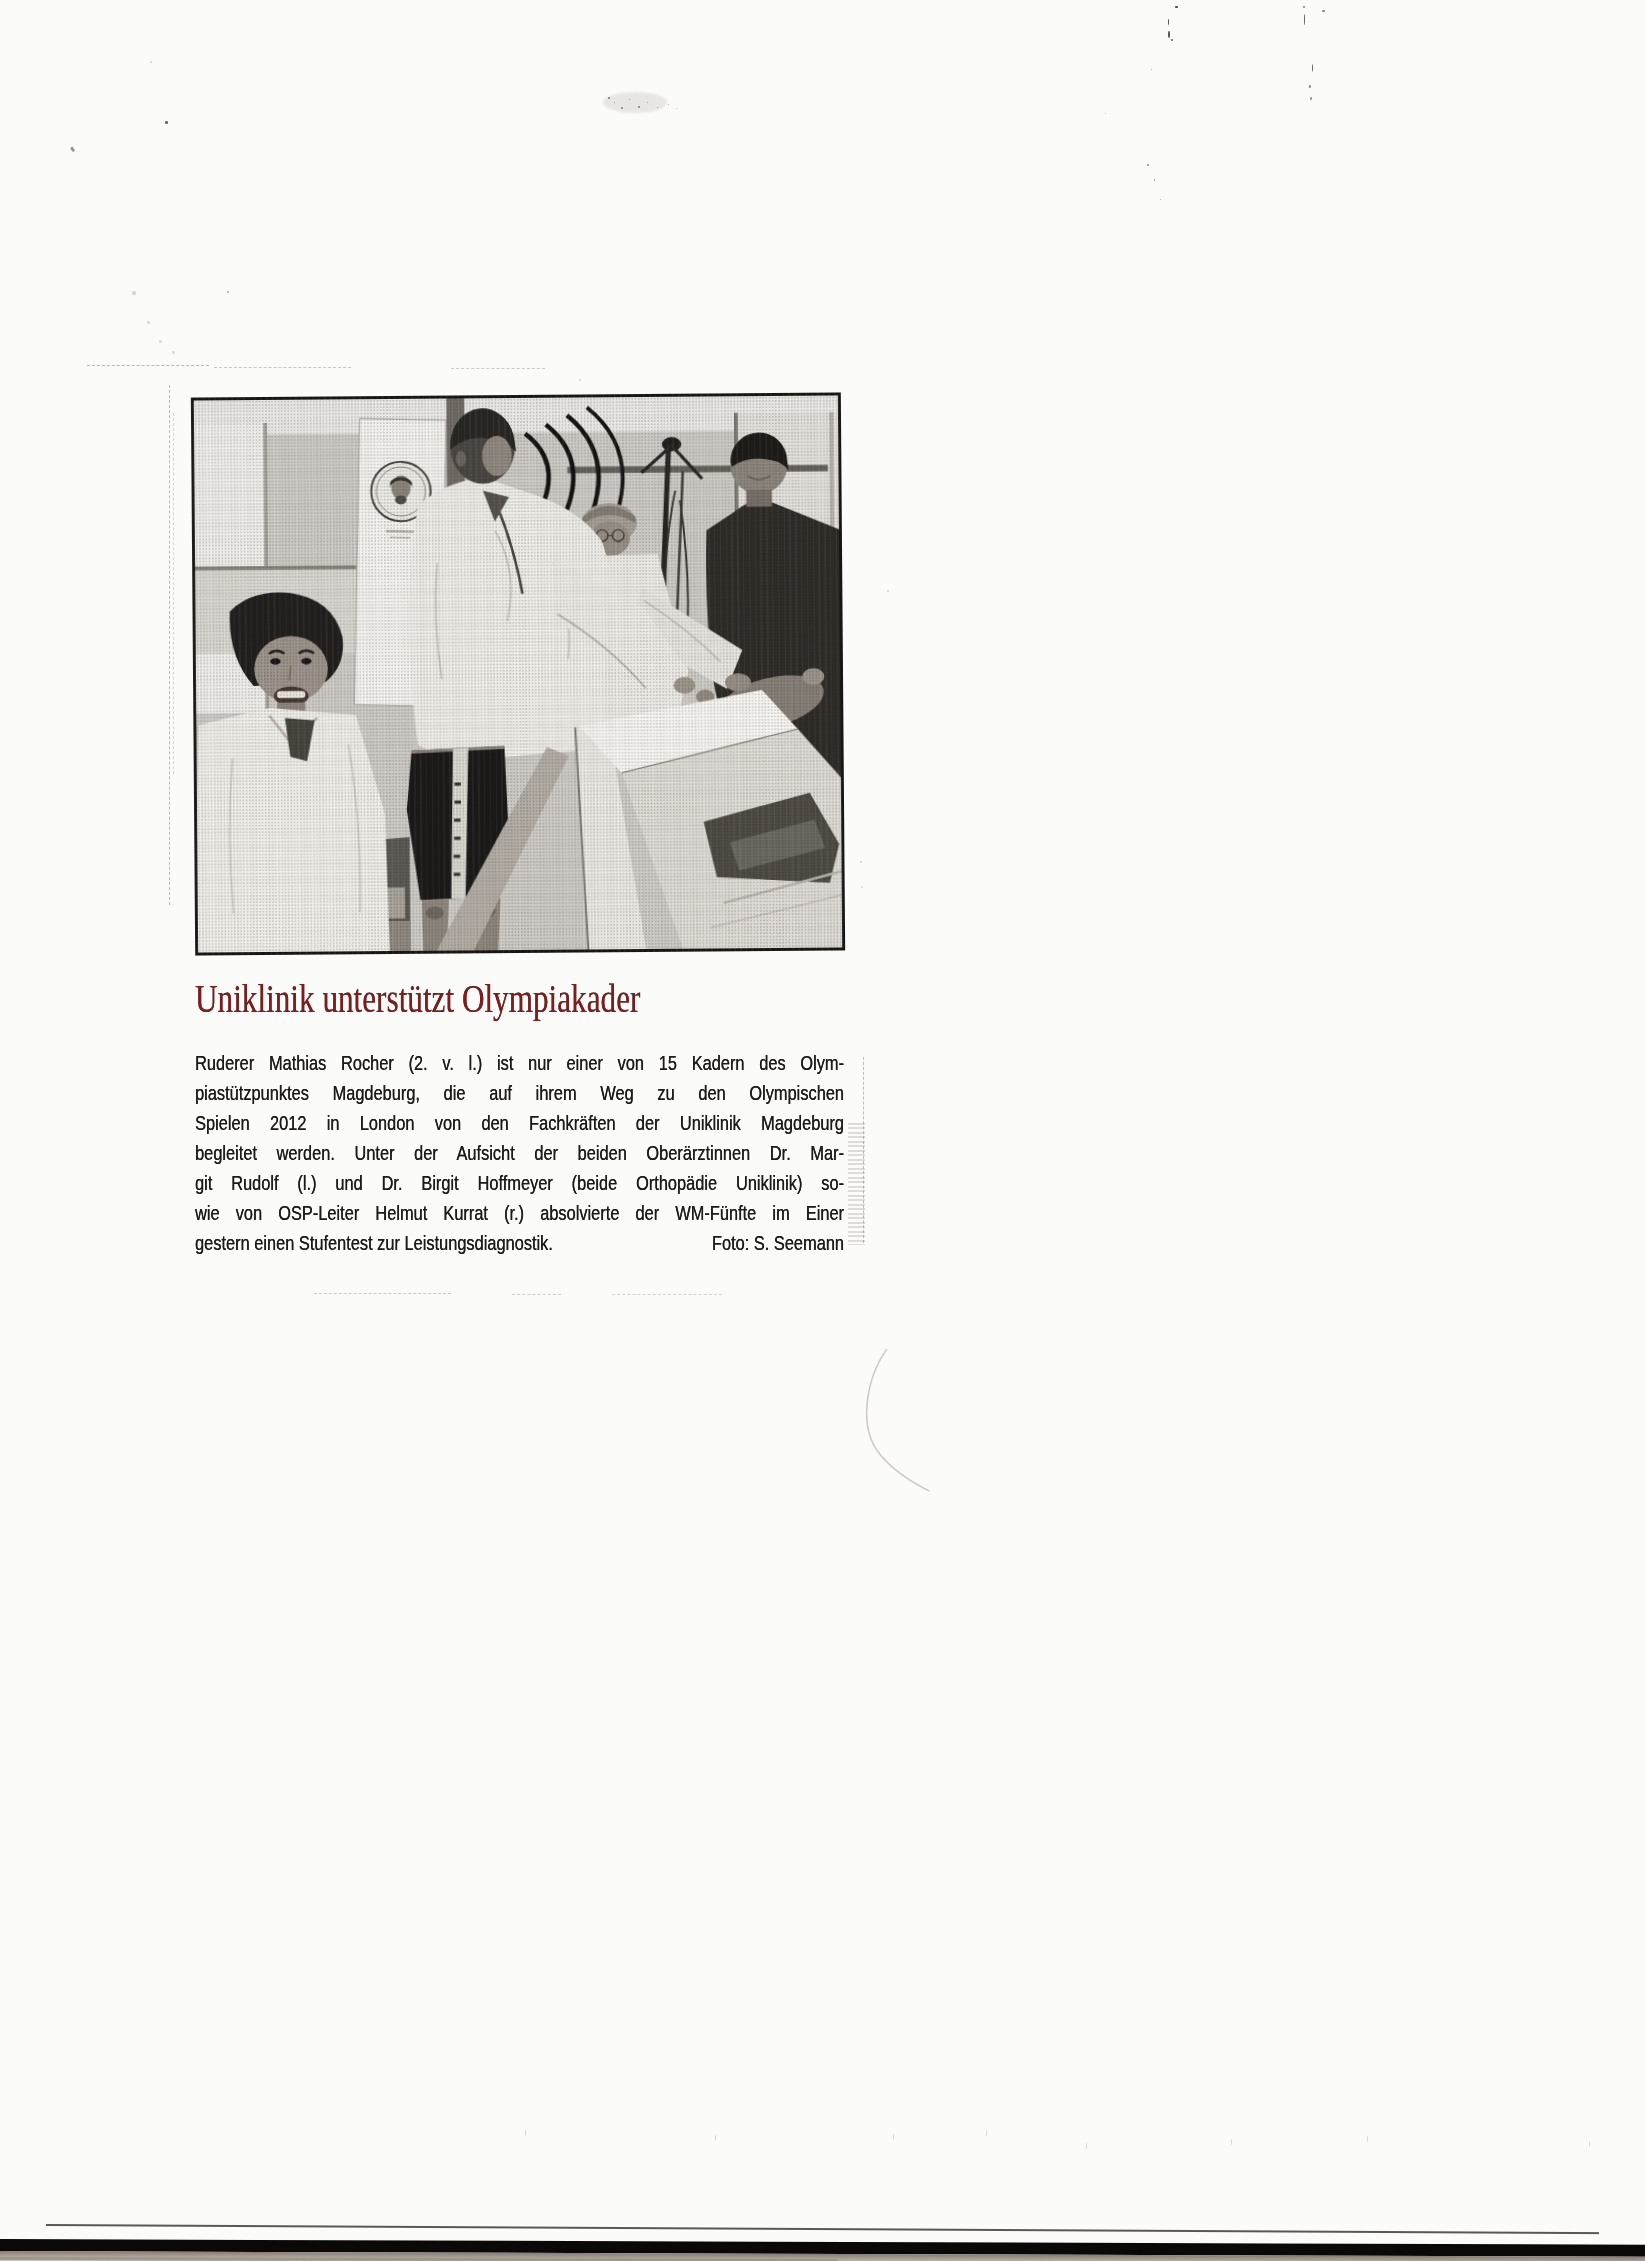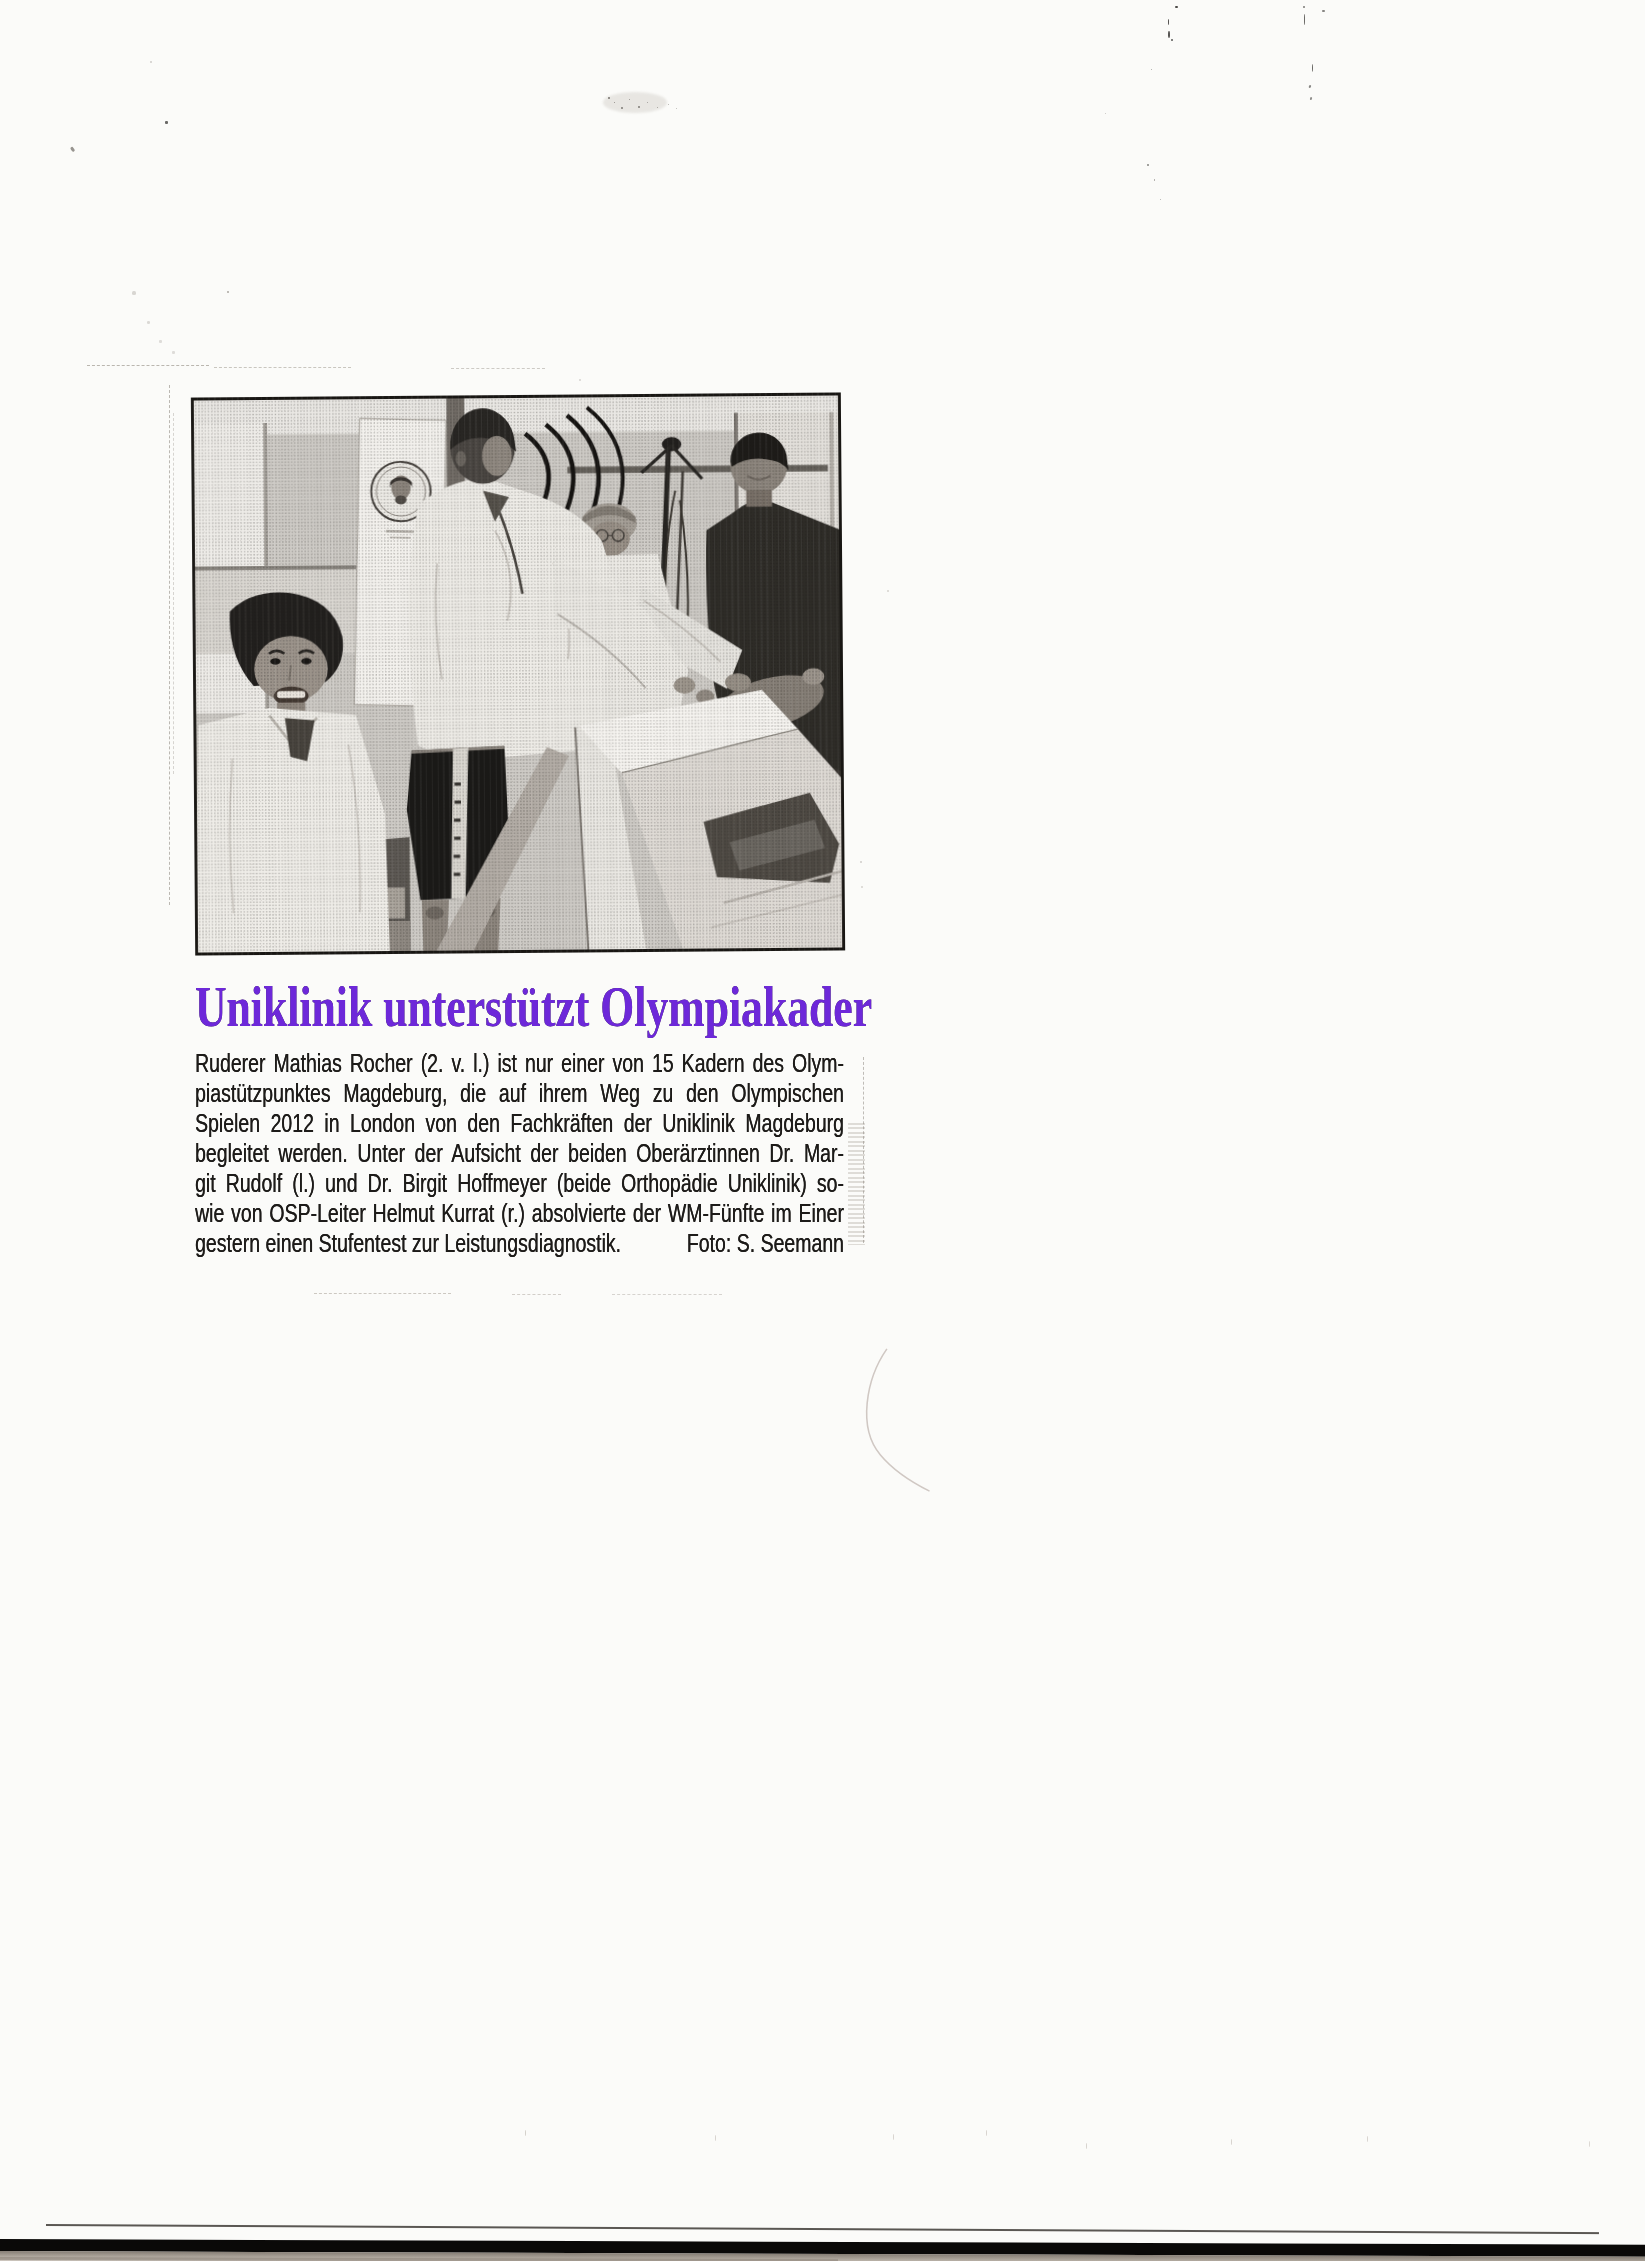--- a/index.html
+++ b/index.html
@@ -23,29 +23,29 @@
     background-image:
       radial-gradient(rgba(28,26,24,0.20) 0.7px, rgba(0,0,0,0) 1px),
       radial-gradient(rgba(28,26,24,0.14) 0.6px, rgba(0,0,0,0) 0.9px),
       repeating-linear-gradient(90deg, rgba(255,255,255,0.05) 0 1.3px, rgba(0,0,0,0) 1.3px 5.8px);
     background-size:3.2px 3.2px, 4.5px 4.5px, 100% 100%;
     background-position:0 0, 1.3px 1.9px, 0 0;
   }
   .headline{
     left:195px; top:979px; width:651px; height:62px;
     font-family:"Liberation Serif", serif;
-    font-weight:700; font-size:56px; line-height:1;
-    color:#6d28d9; white-space:nowrap;
+    font-weight:400; font-size:40px; line-height:1;
+    color:#7f1d1d; white-space:nowrap;
     text-shadow:0 0 0.6px rgba(10,10,10,.8);
     filter:blur(0.2px);
   }
   .headline .squeeze{display:inline-block; transform:scaleX(0.78); transform-origin:0 50%;}
   .caption{
     left:195px; top:1048px; width:648px;
-    color:#1d1b19; font-size:25px; line-height:30px;
+    color:#1d1b19; font-size:21px; line-height:30px;
     text-shadow:0.2px 0 0 rgba(25,23,21,.85), 0 0 0.6px rgba(25,23,21,.35);
     filter:blur(0.2px);
   }
   .cap-line{
     width:832px; transform:scaleX(0.78); transform-origin:0 0;
     text-align:justify; text-align-last:justify;
     white-space:nowrap; height:30px;
   }
   .cap-last{
     width:832px; transform:scaleX(0.78); transform-origin:0 0;

